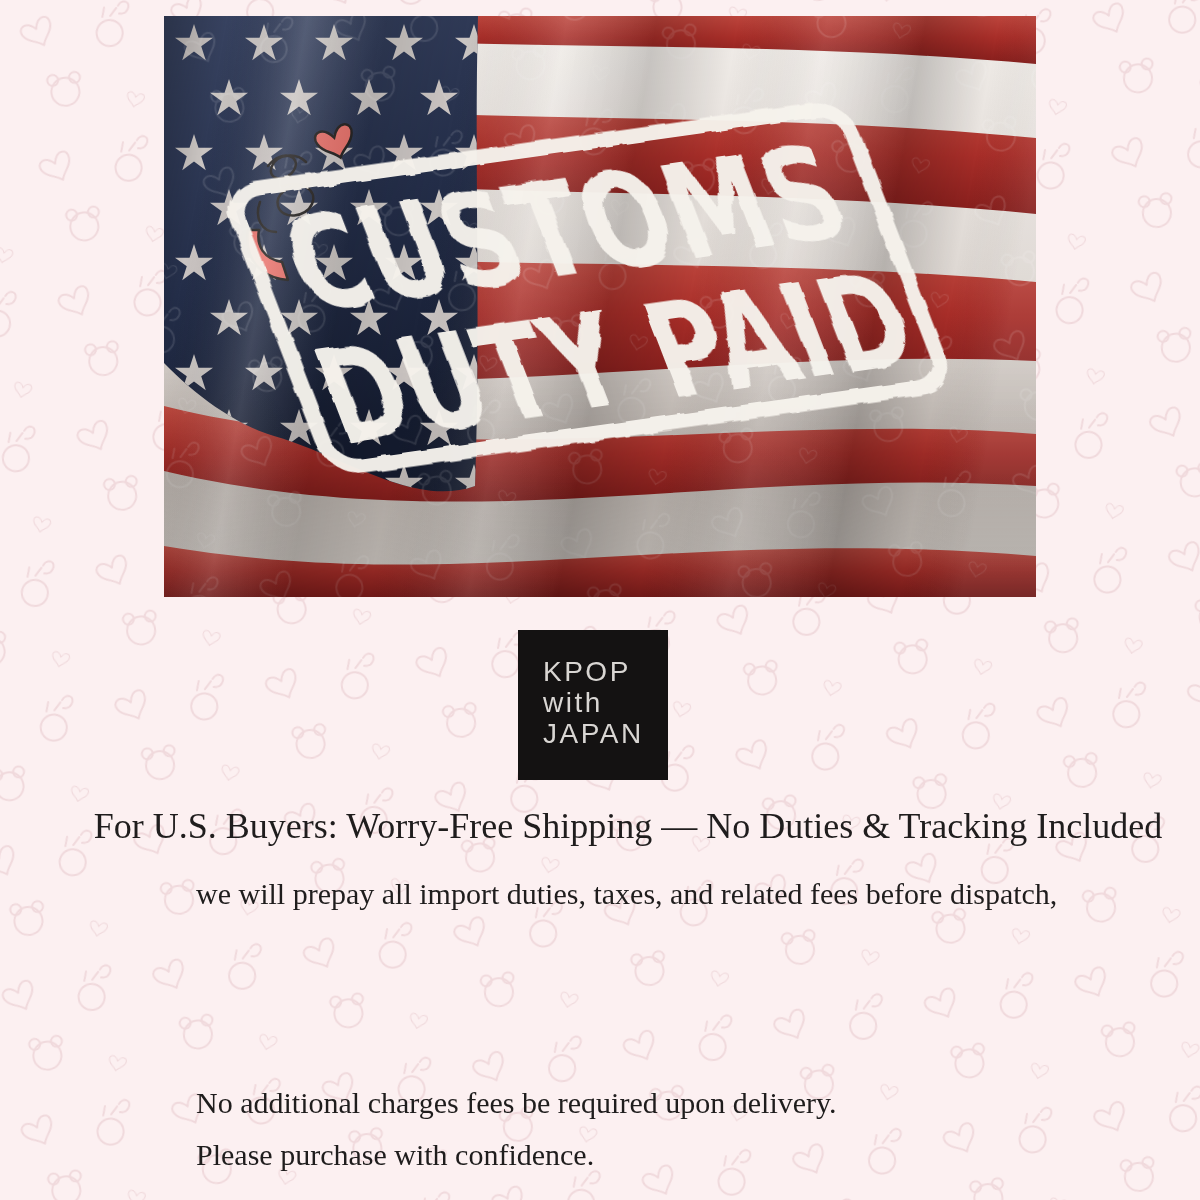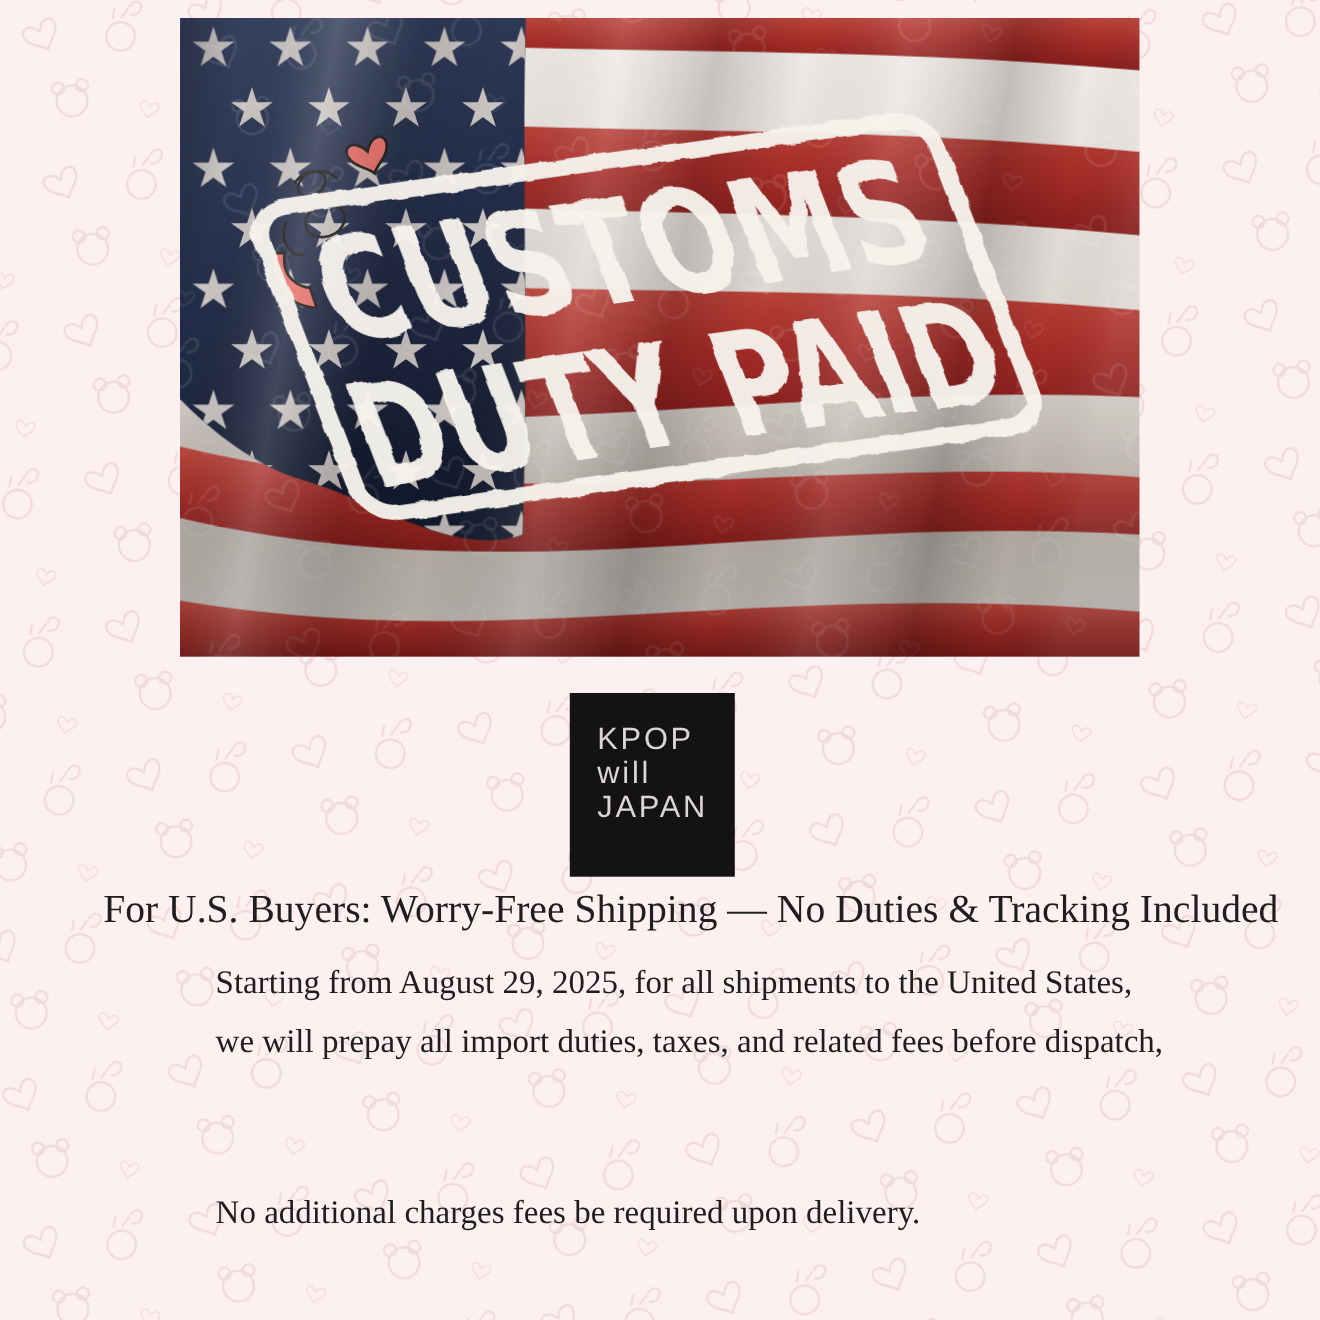--- a/index.html
+++ b/index.html
@@ -8,21 +8,21 @@
     background:#fcf0f1;
     font-family:"Liberation Serif", serif;
     color:#1f1d1d;
   }
   .bg-pattern{position:absolute;left:0;top:0;width:1200px;height:1200px;z-index:0;}
   .flag-banner{
     position:absolute;left:164px;top:16px;width:872px;height:581px;z-index:2;overflow:hidden;
   }
   .flag-banner svg{display:block;}
   .brand-logo{
-    position:absolute;left:518px;top:630px;width:150px;height:167px;z-index:2;
+    position:absolute;left:518px;top:630px;width:150px;height:150px;z-index:2;
     background:#141212;box-sizing:border-box;padding:26px 0 0 25px;
   }
   .brand-logo .logo-line{
     font-family:"Liberation Sans", sans-serif;
     font-size:28px;line-height:31px;font-weight:400;
     color:#d9d6d3;letter-spacing:2.5px;
   }
   .headline{
     position:absolute;top:804px;left:0;width:1200px;z-index:2;
     text-align:center;white-space:nowrap;
@@ -194,26 +194,26 @@
     <g transform="translate(424,272) rotate(-8) skewX(13)" filter="url(#rough)" opacity="0.97">
       <rect x="-310" y="-145" width="620" height="290" rx="30" fill="none" stroke="#f5f2ec" stroke-width="15"></rect>
       <text x="0" y="-16" text-anchor="middle" textLength="552" lengthAdjust="spacingAndGlyphs" font-family="DejaVu Sans, sans-serif" font-weight="bold" font-size="132" fill="#f5f2ec">CUSTOMS</text>
       <text x="0" y="120" text-anchor="middle" textLength="588" lengthAdjust="spacingAndGlyphs" font-family="DejaVu Sans, sans-serif" font-weight="bold" font-size="132" fill="#f5f2ec">DUTY PAID</text>
     </g>
   </svg>
 </div>
 
 <div class="brand-logo">
   <div class="logo-line">KPOP</div>
-  <div class="logo-line">will</div>
+  <div class="logo-line">with</div>
   <div class="logo-line">JAPAN</div>
 </div>
 
 <div class="headline">For U.S. Buyers: Worry-Free Shipping — No Duties &amp; Tracking Included</div>
 
 <div class="body-block">
-  <div>Starting from August 29, 2025, for all shipments to the United States,</div>
   <div>we will prepay all import duties, taxes, and related fees before dispatch,</div>
 </div>
 
 <div class="footer-block">
   <div>No additional charges fees be required upon delivery.</div>
+  <div>Please purchase with confidence.</div>
 </div>
 
 </body></html>

